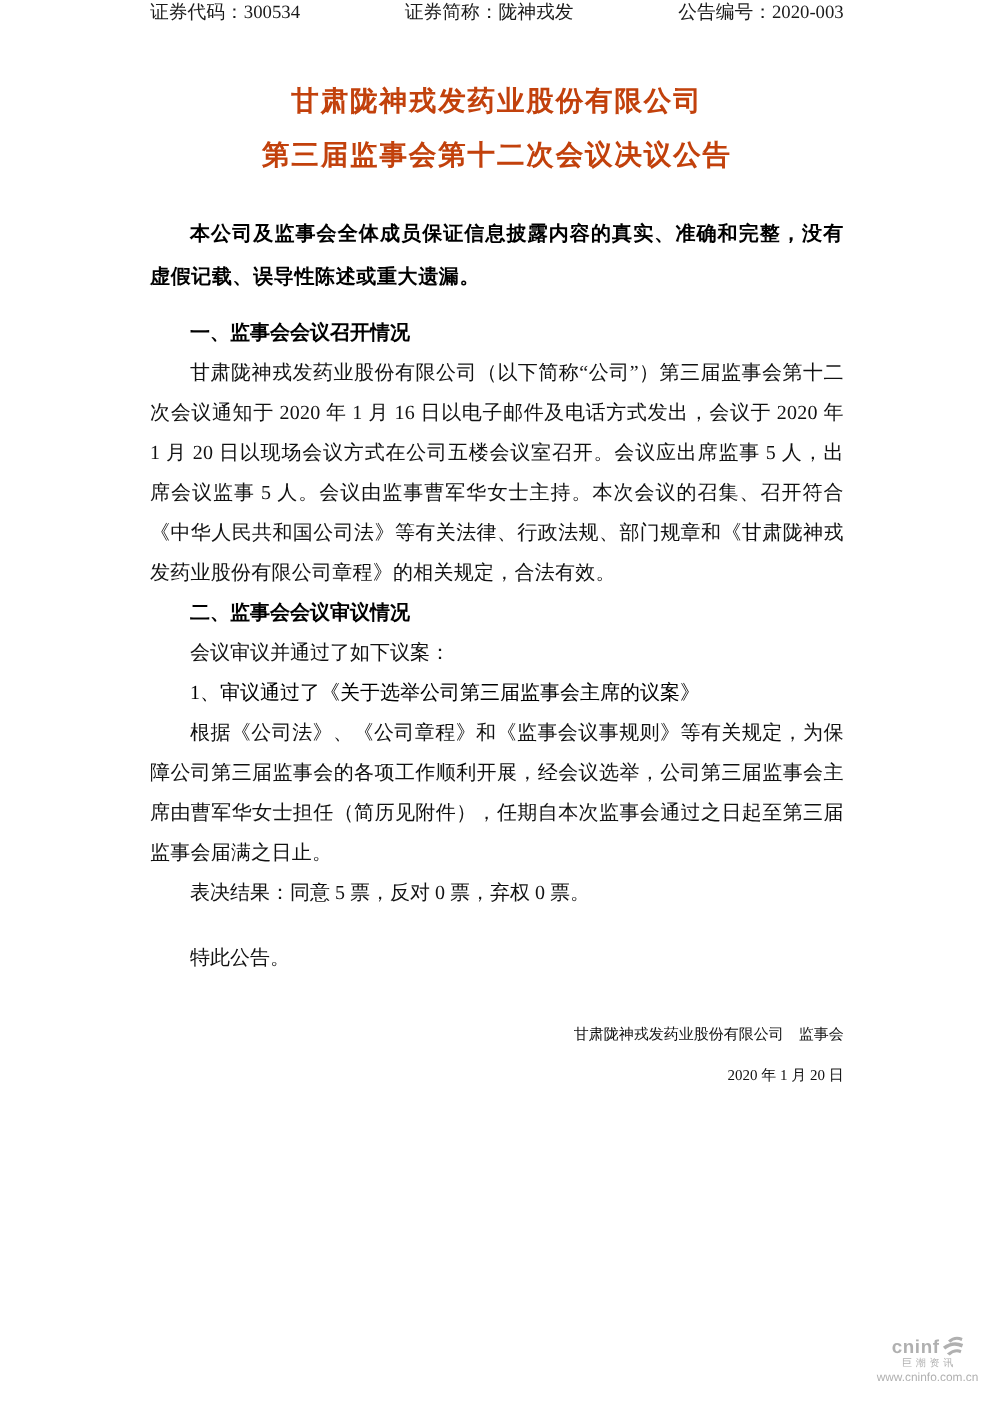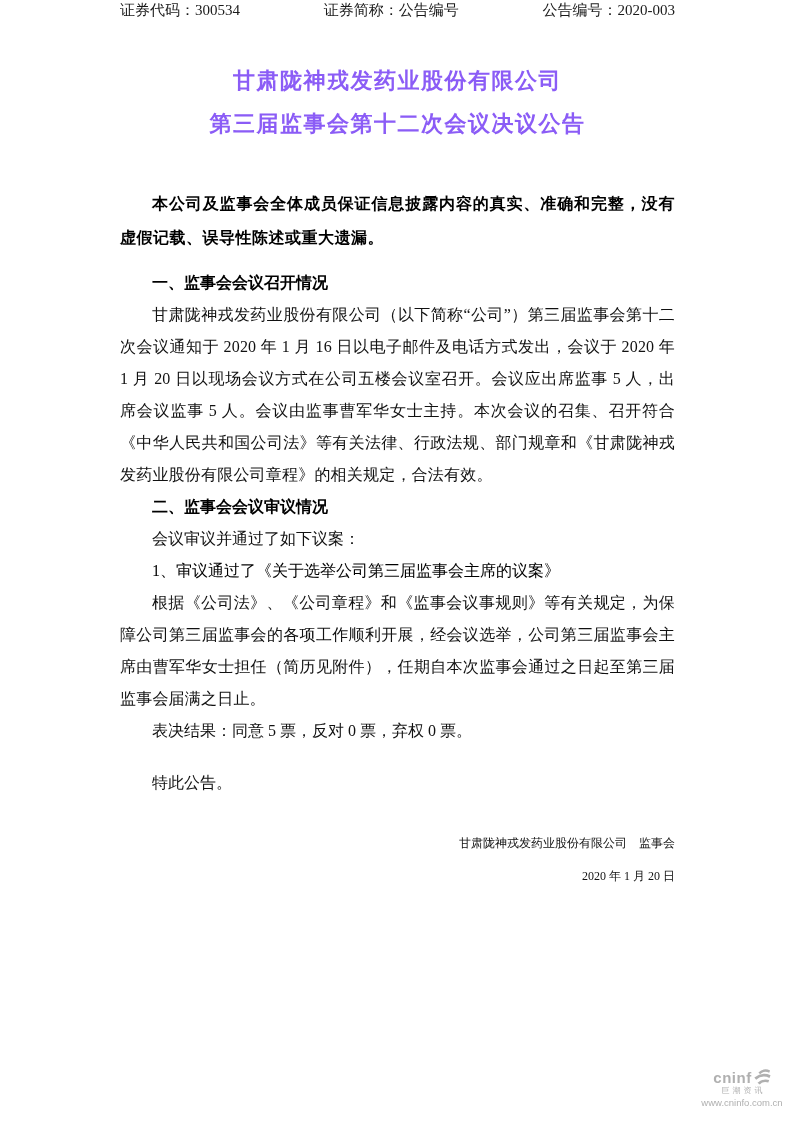--- a/index.html
+++ b/index.html
@@ -22,24 +22,24 @@
     line-height: 21px;
     color: #1a1a1a;
   }
   .doc-title {
     margin-top: 38px;
     text-align: center;
     font-size: 22px;
     font-weight: bold;
     line-height: 43px;
     letter-spacing: 1.5px;
-    color: #8b5cf6;
+    color: #c2410c;
   }
   .disclaimer {
-    margin-top: 42px;
+    margin-top: 26px;
     font-size: 16px;
     font-weight: bold;
     line-height: 34px;
     text-indent: 2em;
     text-align: justify;
     letter-spacing: 0.5px;
     color: #000000;
   }
   .sec-heading {
     font-size: 16px;
@@ -108,21 +108,21 @@
     white-space: nowrap;
   }
 </style>
 </head>
 <body>
 
 <div class="content">
 
   <div class="doc-header">
     <span>证券代码：300534</span>
-    <span>证券简称：公告编号</span>
+    <span>证券简称：陇神戎发</span>
     <span>公告编号：2020-003</span>
   </div>
 
   <div class="doc-title">
     <div>甘肃陇神戎发药业股份有限公司</div>
     <div>第三届监事会第十二次会议决议公告</div>
   </div>
 
   <p class="disclaimer">本公司及监事会全体成员保证信息披露内容的真实、准确和完整，没有虚假记载、误导性陈述或重大遗漏。</p>
 

